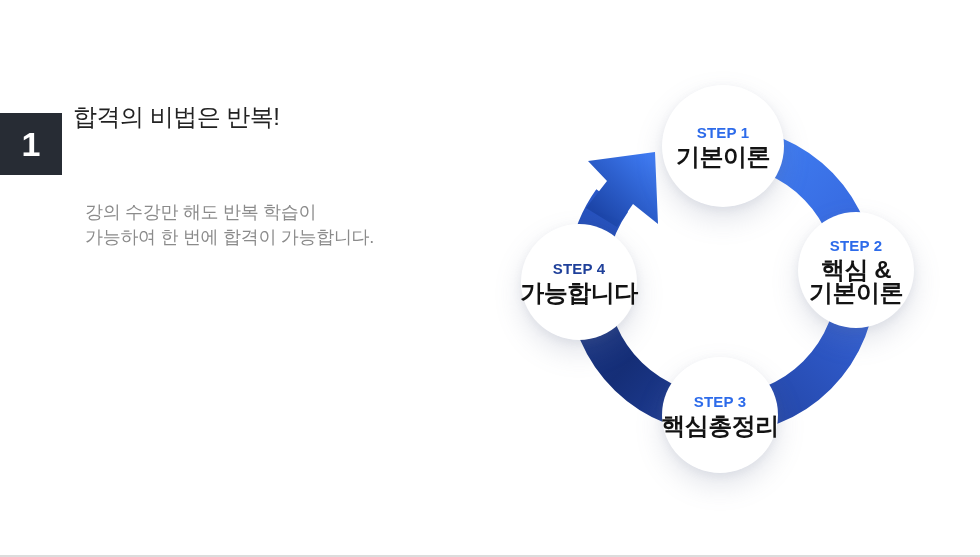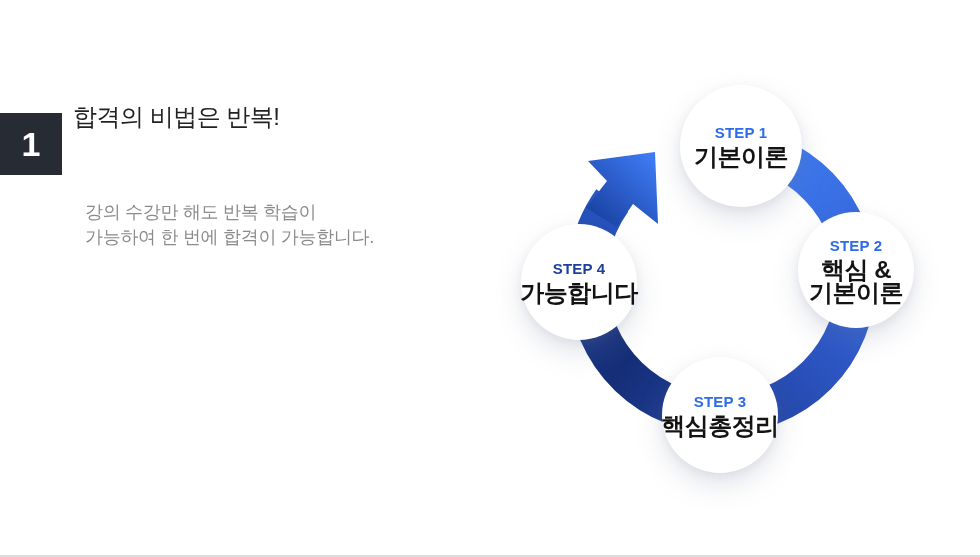--- a/index.html
+++ b/index.html
@@ -20,21 +20,21 @@
                 font-weight:800; color:#101010; letter-spacing:-1px; white-space:nowrap; }
   .description { position:absolute; left:85px; top:200px; font-size:18px; line-height:25px;
                  font-weight:400; color:#8b8b8b; letter-spacing:-0.3px; }
 
   
   .diagram-svg { position:absolute; left:0; top:0; width:980px; height:557px; }
 
   .step-circle { position:absolute; background:#ffffff; border-radius:50%;
                  display:flex; flex-direction:column; align-items:center; justify-content:center;
                  box-shadow: 0 12px 28px rgba(110,120,150,0.20), 0 3px 8px rgba(110,120,150,0.10); }
-  .s1 { left:680px; top:85px;  width:122px; height:122px; }
+  .s1 { left:662px; top:85px;  width:122px; height:122px; }
   .s2 { left:798px; top:212px; width:116px; height:116px; }
   .s3 { left:662px; top:357px; width:116px; height:116px; }
   .s4 { left:521px; top:224px; width:116px; height:116px; }
 
   .step-label { font-size:15px; font-weight:800; color:#2d6bea; letter-spacing:0.2px; margin-bottom:4px; white-space:nowrap; }
   .s4 .step-label { color:#1f409a; }
   .step-name { font-size:24px; font-weight:800; color:#131313; line-height:23px;
                letter-spacing:-0.5px; text-align:center; white-space:nowrap; }
   .step-name div:empty { display:none; }
 </style>

